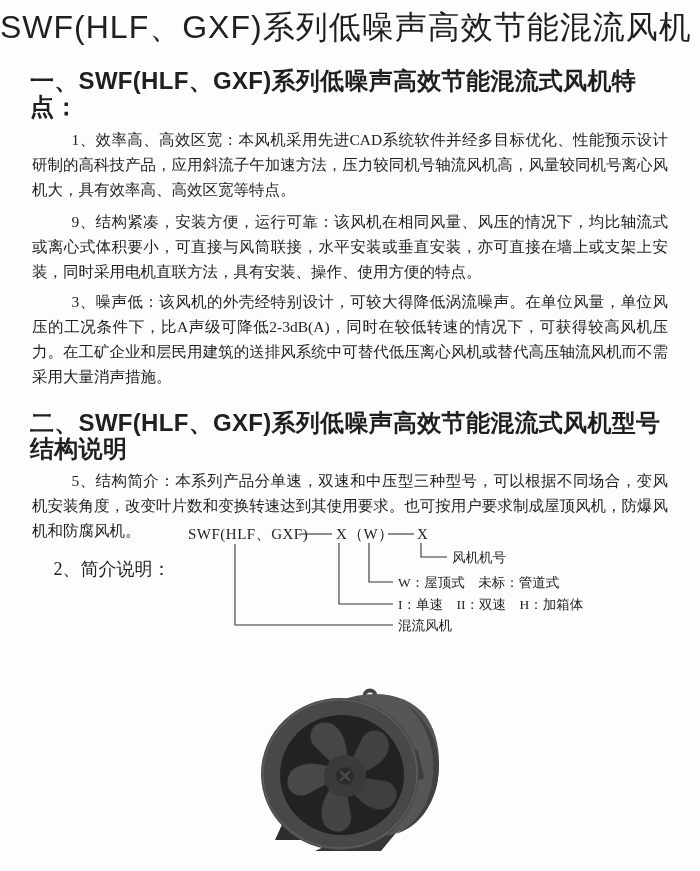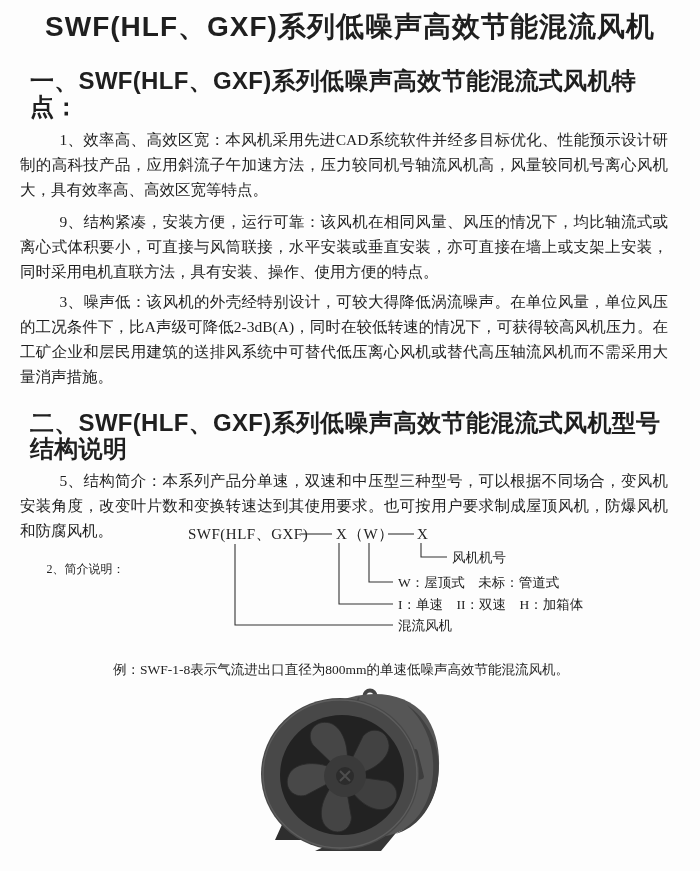--- a/index.html
+++ b/index.html
@@ -2,38 +2,38 @@
 <html><head>
 <meta charset="utf-8">
 <style>
   html,body { margin:0; padding:0; background:#e8e8e8; }
   .page {
     position:relative; width:700px; height:871px; margin:0 auto;
     background:#fdfdfd; color:#1f1f1f; overflow:hidden;
     font-family:"Liberation Serif","DejaVu Serif",serif;
   }
   .doc-title {
-    margin:0; padding-top:12px; text-align:center;
+    margin:0; padding-top:12px; text-align:left;
     font-family:"Liberation Sans","DejaVu Sans",sans-serif;
-    font-size:28px; font-weight:700; letter-spacing:1px; line-height:30px;
+    font-size:32px; font-weight:400; letter-spacing:1px; line-height:30px;
   }
   .sec-heading {
     margin:26px 24px 0 30px;
     font-family:"Liberation Sans","DejaVu Sans",sans-serif;
     font-size:24px; font-weight:700; line-height:26px; letter-spacing:0.3px;
   }
   .sec-heading.second { margin-top:21px; }
   .body-para {
-    margin:7px 32px 0 20px; font-size:15.5px; line-height:25px;
+    margin:7px 32px 0 32px; font-size:15.5px; line-height:25px;
     text-align:justify; text-indent:2.55em;
   }
   .body-para.p3 { margin-top:5px; }
   .body-para.p4 { margin-top:6px; }
   .sub-heading {
-    margin:16px 32px 0 32px; font-size:12px; line-height:21px; text-indent:1.2em;
+    margin:16px 32px 0 32px; font-size:18px; line-height:21px; text-indent:1.2em;
   }
   .model-diagram { position:absolute; left:0; top:518px; width:700px; height:132px; }
   .model-diagram text {
     font-family:"Liberation Serif","DejaVu Serif",serif;
     font-size:13.5px; fill:#222;
   }
   .model-diagram text.formula { font-size:15px; letter-spacing:0.5px; }
   .model-diagram .ln { stroke:#333; stroke-width:1.1; fill:none; }
   .example-line {
     position:absolute; left:113px; top:646px; width:560px;
@@ -71,21 +71,20 @@
     <polyline class="ln" points="369,25 369,64 393,64"></polyline>
     <text x="398" y="69">W：屋顶式　未标：管道式</text>
 
     <polyline class="ln" points="339,25 339,86 393,86"></polyline>
     <text x="398" y="91">I：单速　II：双速　H：加箱体</text>
 
     <polyline class="ln" points="235,26 235,107 393,107"></polyline>
     <text x="398" y="112">混流风机</text>
   </svg>
 
-  <p class="example-line">例：SWF-1-8表示气流进出口直径为800mm的单速低噪声高效节能混流风机。</p>
 
   <svg class="fan-photo" viewBox="0 0 200 175" width="200" height="175">
 
     <path d="M68 164 L134 164 L177 112 L166 96 L98 150 Z" fill="#363636"></path>
 
     <polygon points="38,131 58,153 28,153" fill="#2e2e2e"></polygon>
 
     <circle cx="123" cy="9" r="5.5" fill="none" stroke="#454545" stroke-width="4"></circle>
 
     <path d="M92 14 C 124 1 160 6 178 28 C 192 46 196 78 188 104 C 180 130 160 146 134 150 L 106 148 L 90 136 Z" fill="#565656"></path>

